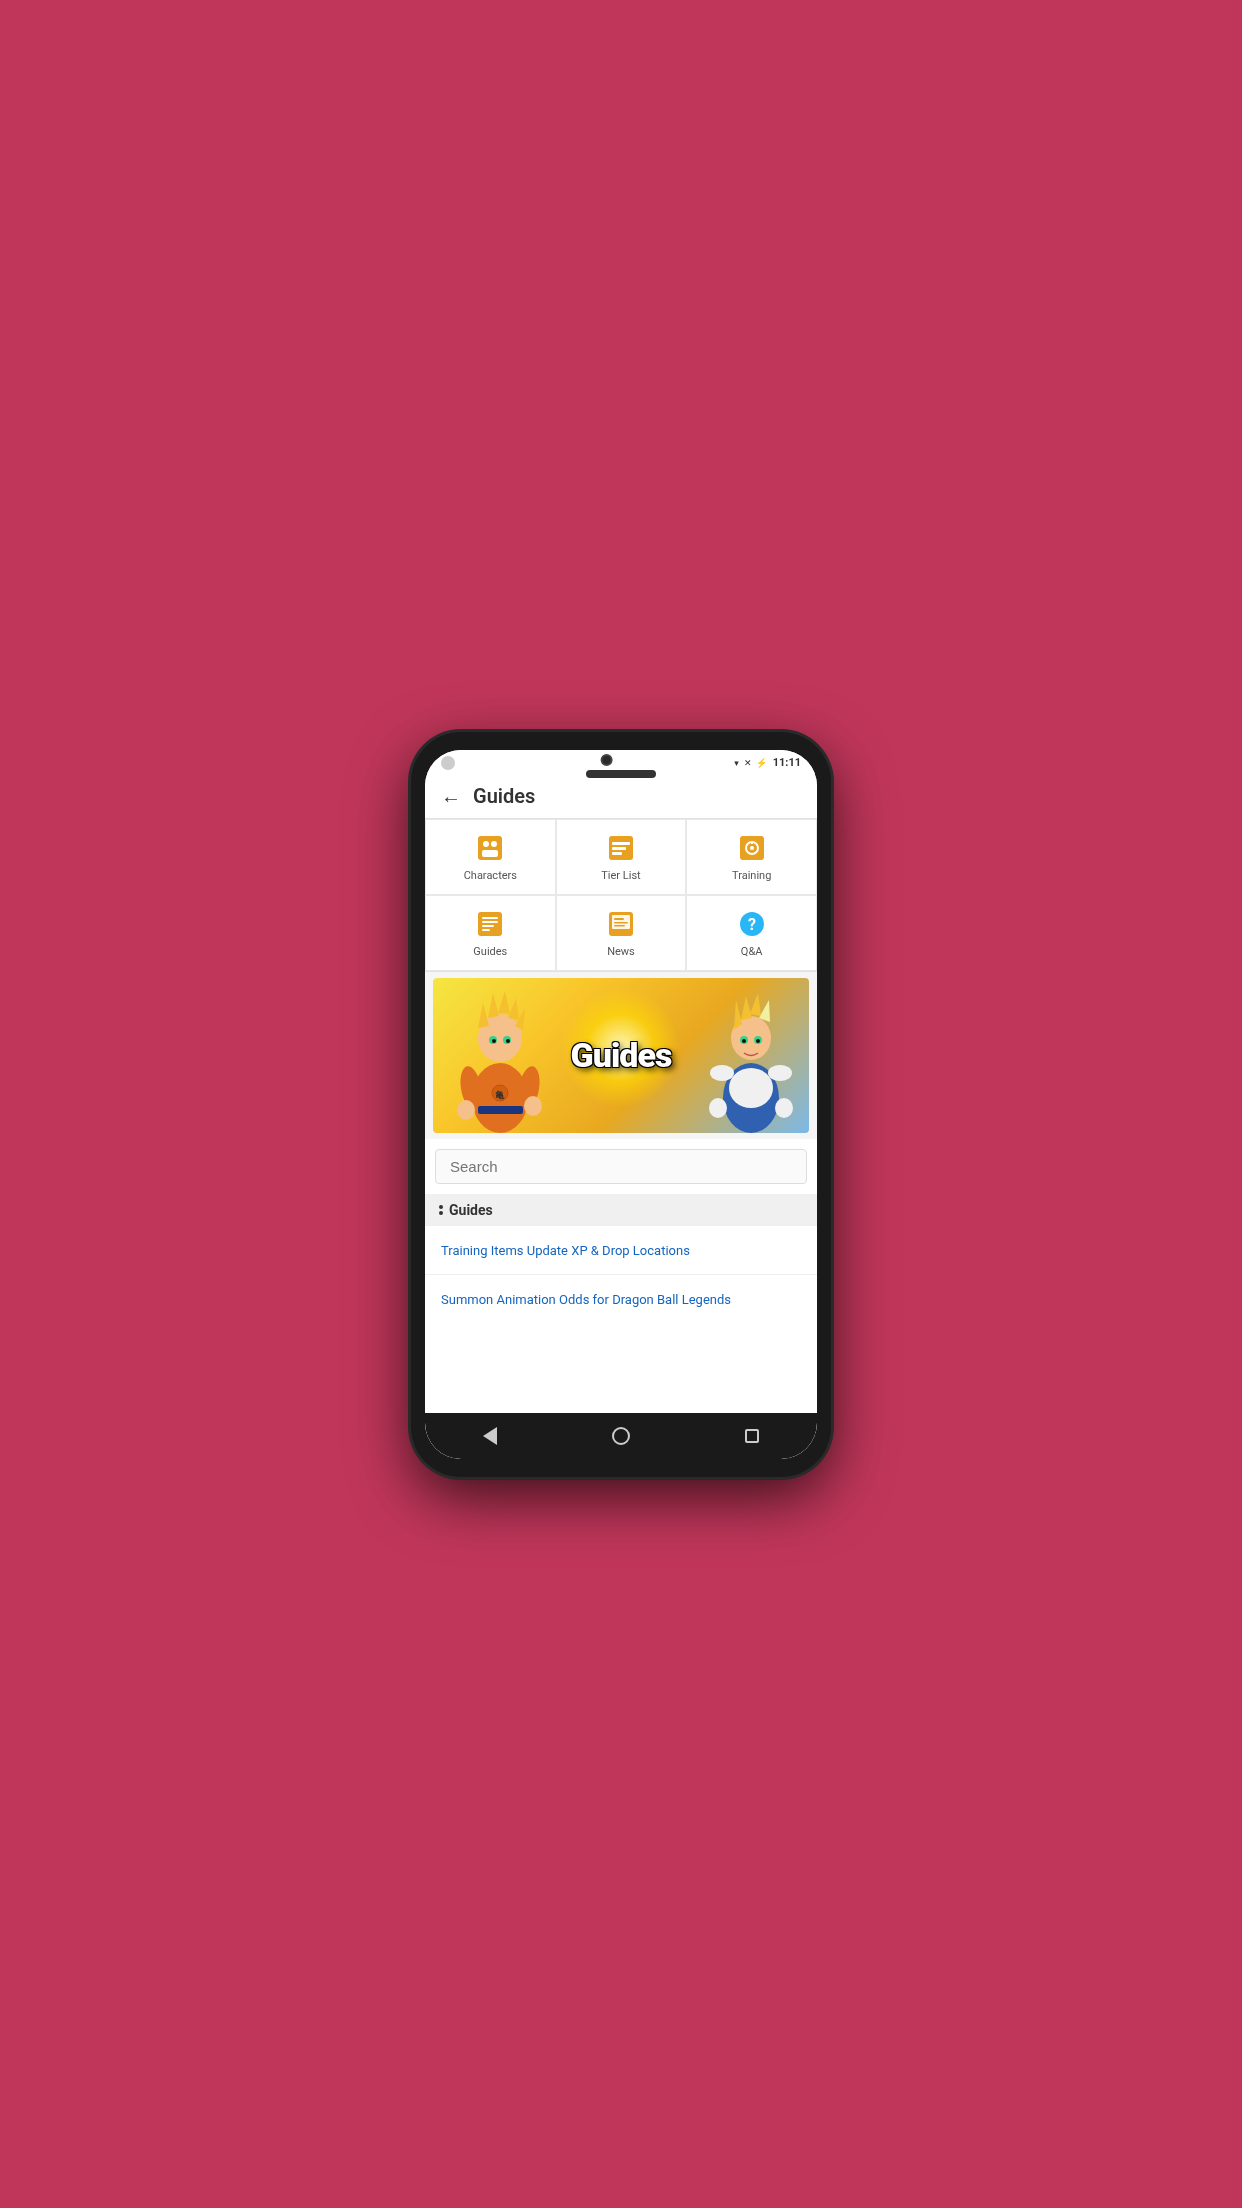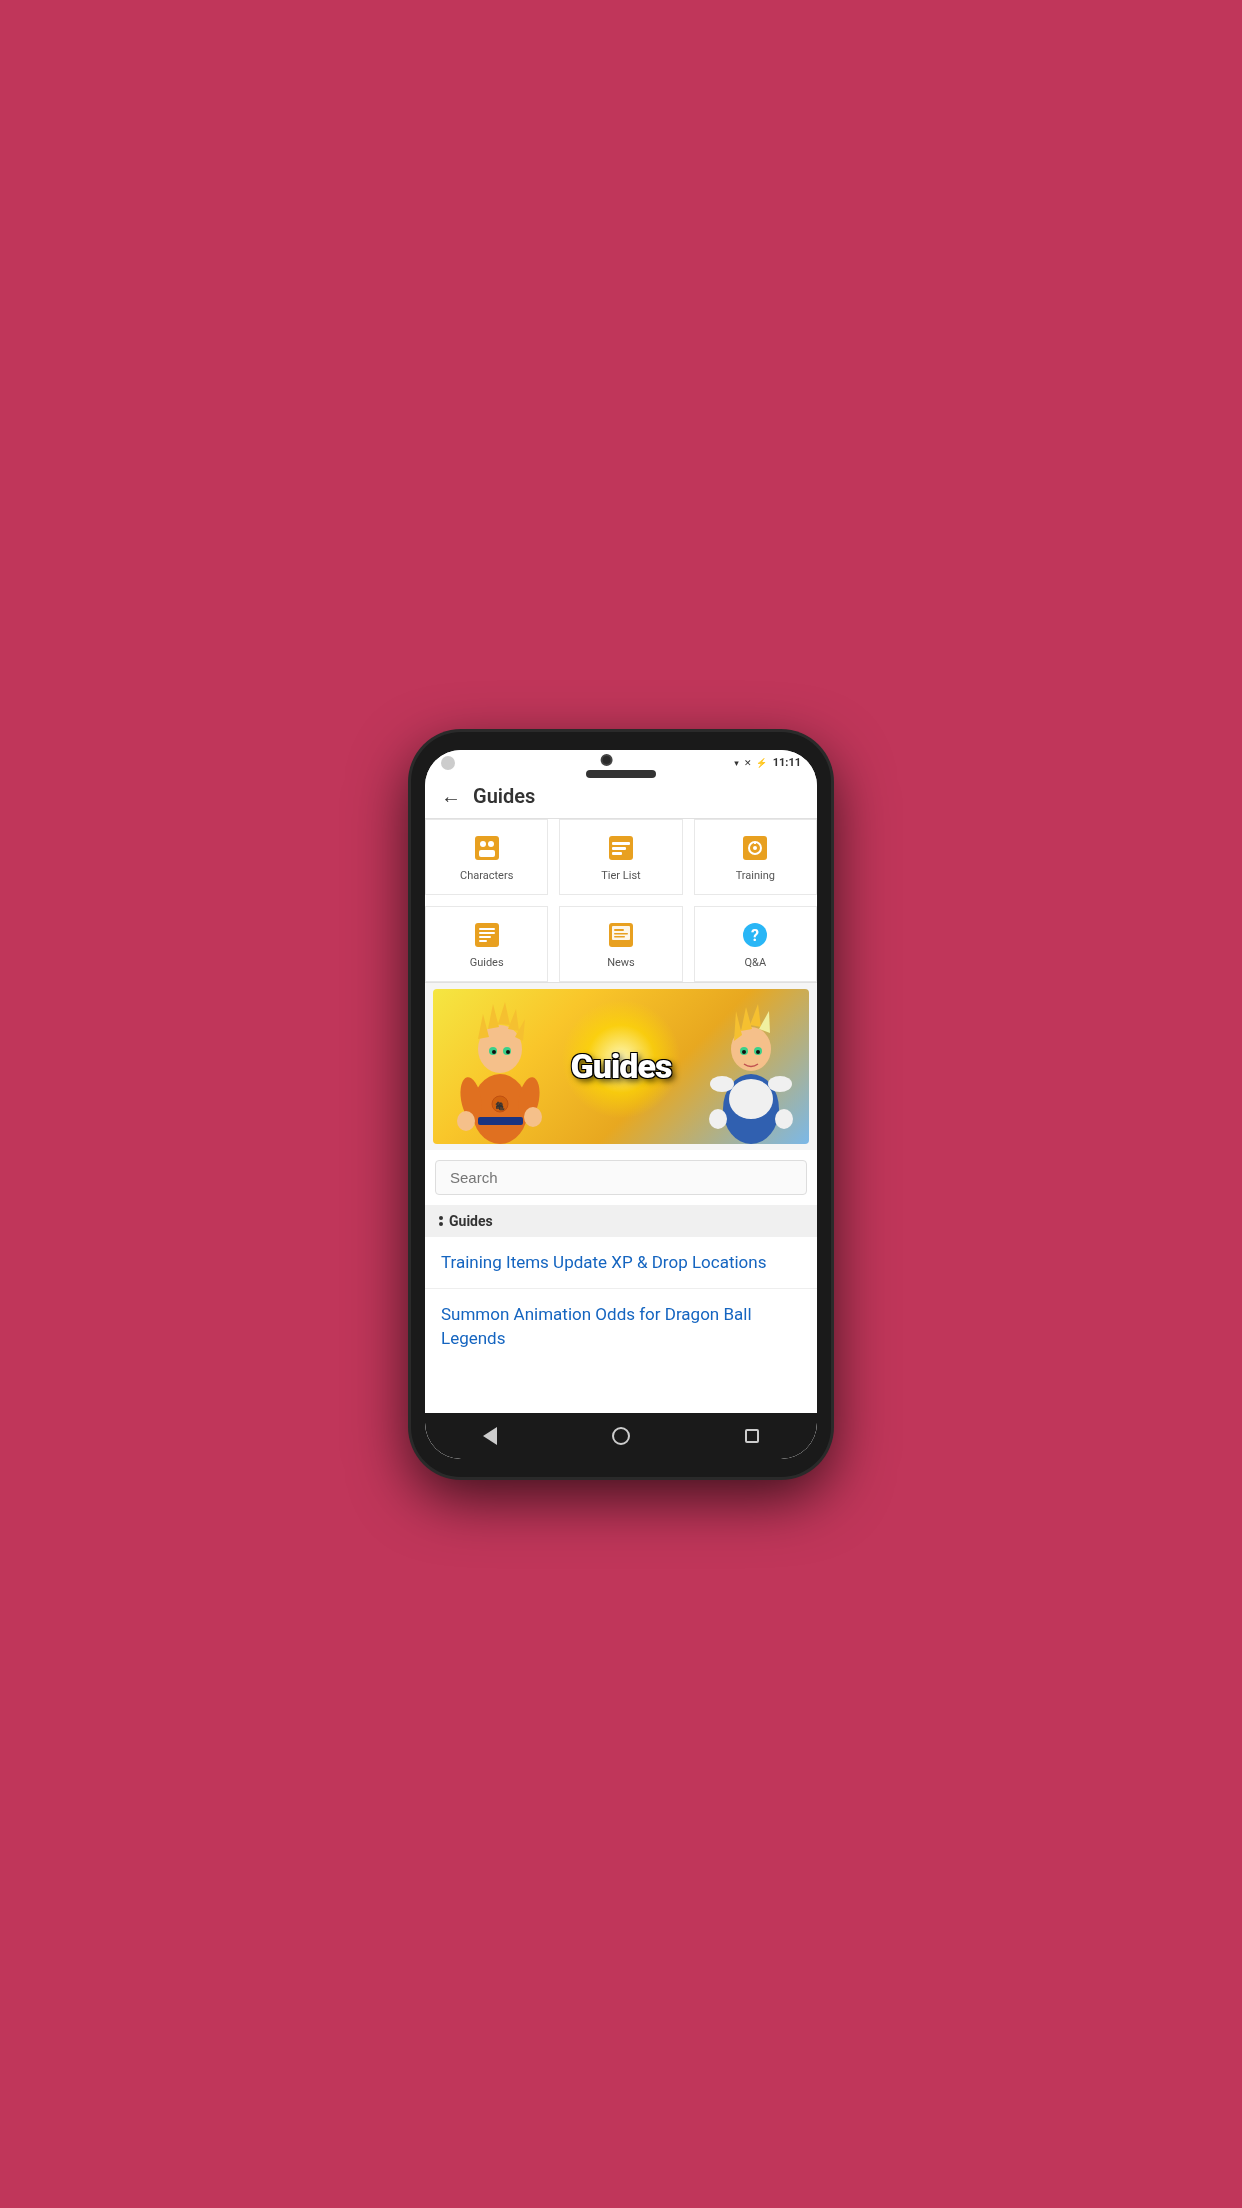--- a/index.html
+++ b/index.html
@@ -114,21 +114,20 @@
       color: #333;
     }
 
     
     .category-grid {
       background: #fff;
       display: grid;
       grid-template-columns: repeat(3, 1fr);
       border-bottom: 1px solid #e0e0e0;
       flex-shrink: 0;
-      gap: 11px;
     }
 
     .category-item {
       display: flex;
       flex-direction: column;
       align-items: center;
       justify-content: center;
       padding: 12px 8px;
       border: 0.5px solid #e8e8e8;
       cursor: pointer;
@@ -268,21 +267,21 @@
       padding: 14px 16px;
       border-bottom: 1px solid #eee;
       cursor: pointer;
     }
 
     .guide-item:last-child {
       border-bottom: none;
     }
 
     .guide-link {
-      font-size: 17px;
+      font-size: 13px;
       color: #1565c0;
       text-decoration: none;
       line-height: 1.4;
     }
 
     
     .bottom-nav {
       background: #1a1a1a;
       display: flex;
       justify-content: space-around;

